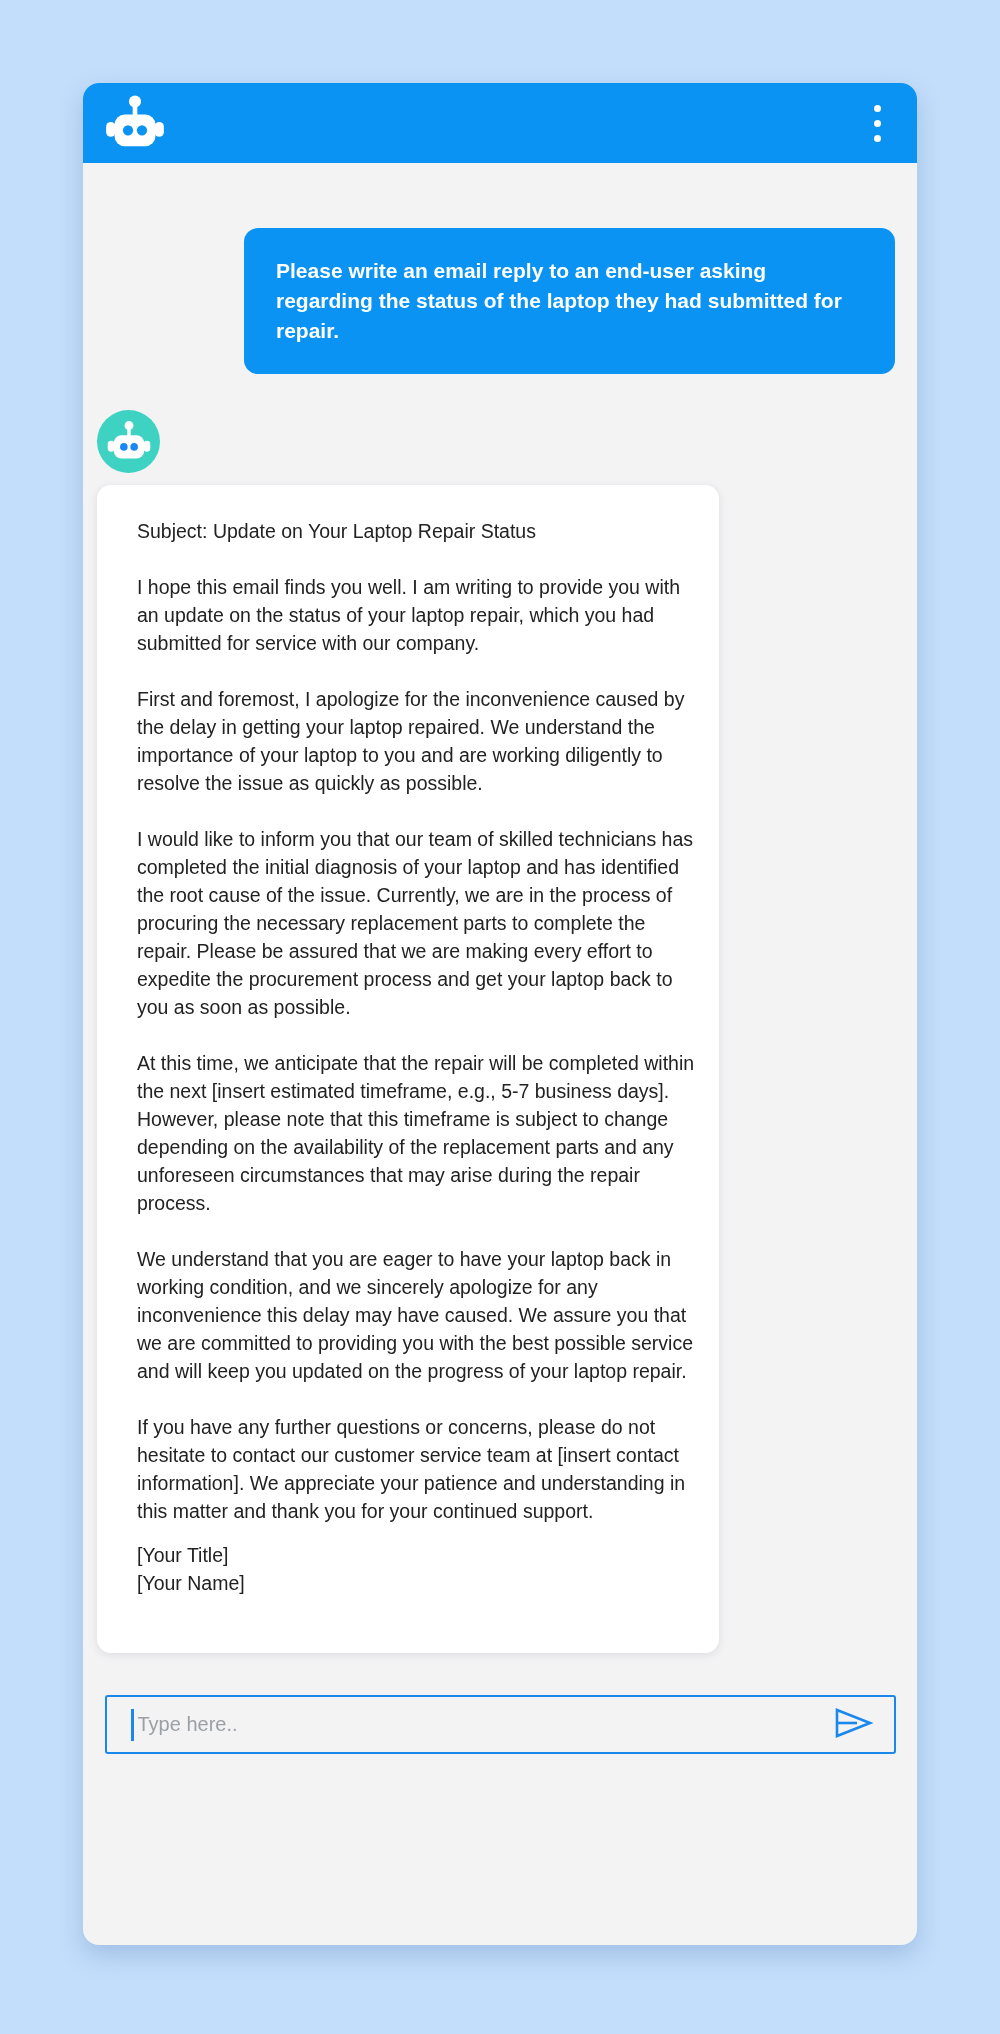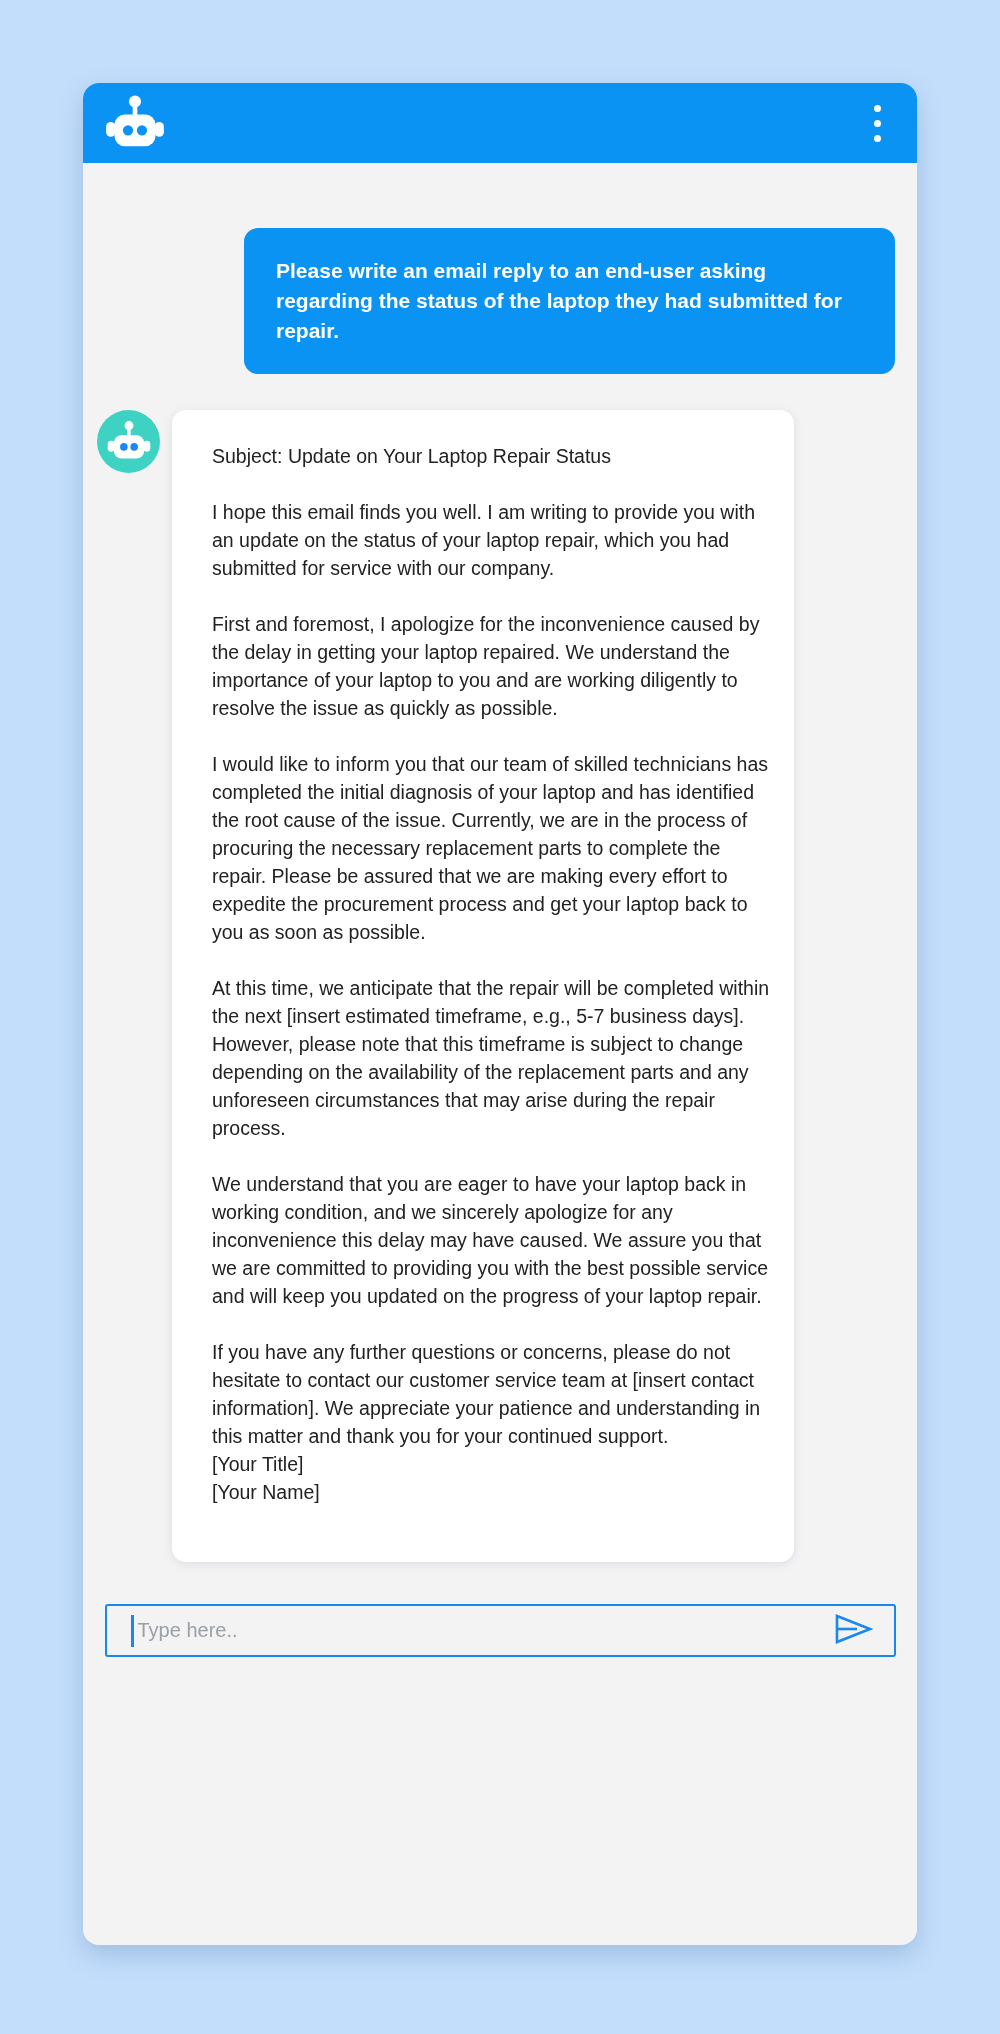--- a/index.html
+++ b/index.html
@@ -56,20 +56,21 @@
     color: #ffffff;
     font-weight: bold;
     font-size: 21px;
     line-height: 30px;
   }
   .bot-row {
     display: flex;
     align-items: flex-start;
     margin-top: 36px;
     gap: 12px;
+    flex-direction: column;
   }
   .avatar {
     flex: 0 0 auto;
     width: 63px; height: 63px;
     border-radius: 50%;
     background: #3ed2c3;
     display: flex;
     align-items: center;
     justify-content: center;
   }
@@ -80,26 +81,26 @@
     border-radius: 14px;
     box-shadow: 0 2px 8px rgba(120,130,150,0.18);
     padding: 32px 24px 56px 40px;
     color: #222222;
     font-size: 19.5px;
     line-height: 28px;
     hyphens: auto;
     -webkit-hyphens: auto;
   }
   .bot-card p { margin: 0 0 28px 0; }
-  .bot-card p:last-of-type { margin-bottom: 0; }
+  .bot-card p:last-of-type { margin-bottom: 16px; }
   .sig div { margin: 0; }
   .composer {
     margin: 42px auto 0;
     width: 791px;
-    height: 53px;
+    height: 59px;
     box-sizing: border-box;
     border: 2px solid #1a87ec;
     border-radius: 3px;
     background: #f3f3f4;
     display: flex;
     align-items: center;
     padding: 0 20px 0 24px;
     position: relative;
   }
   .caret {

